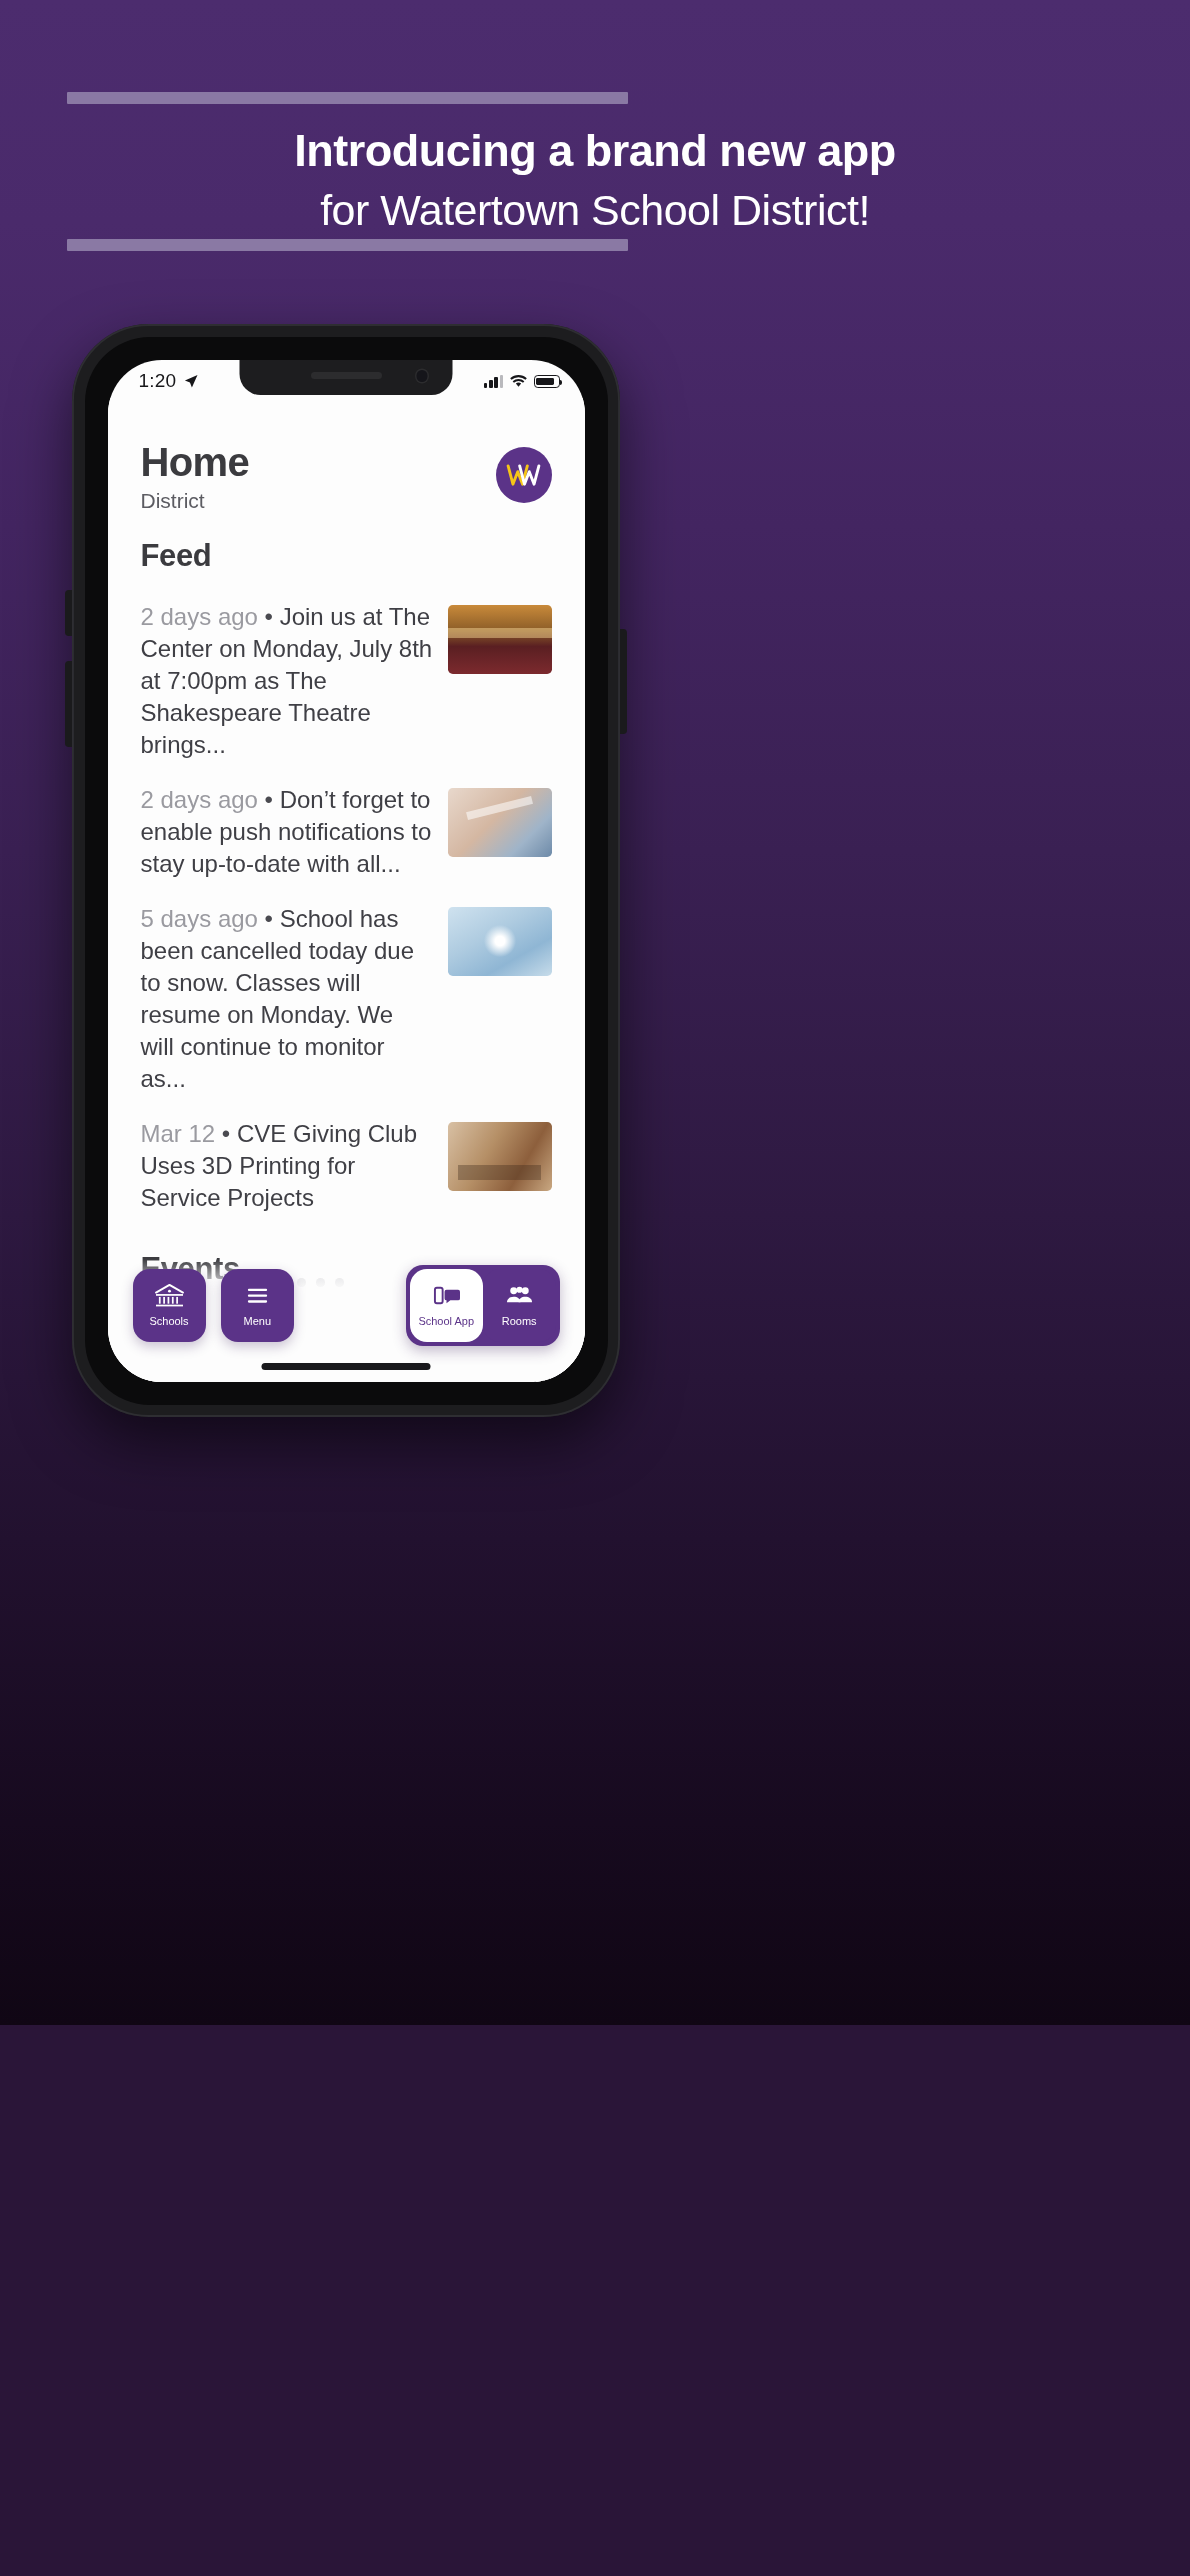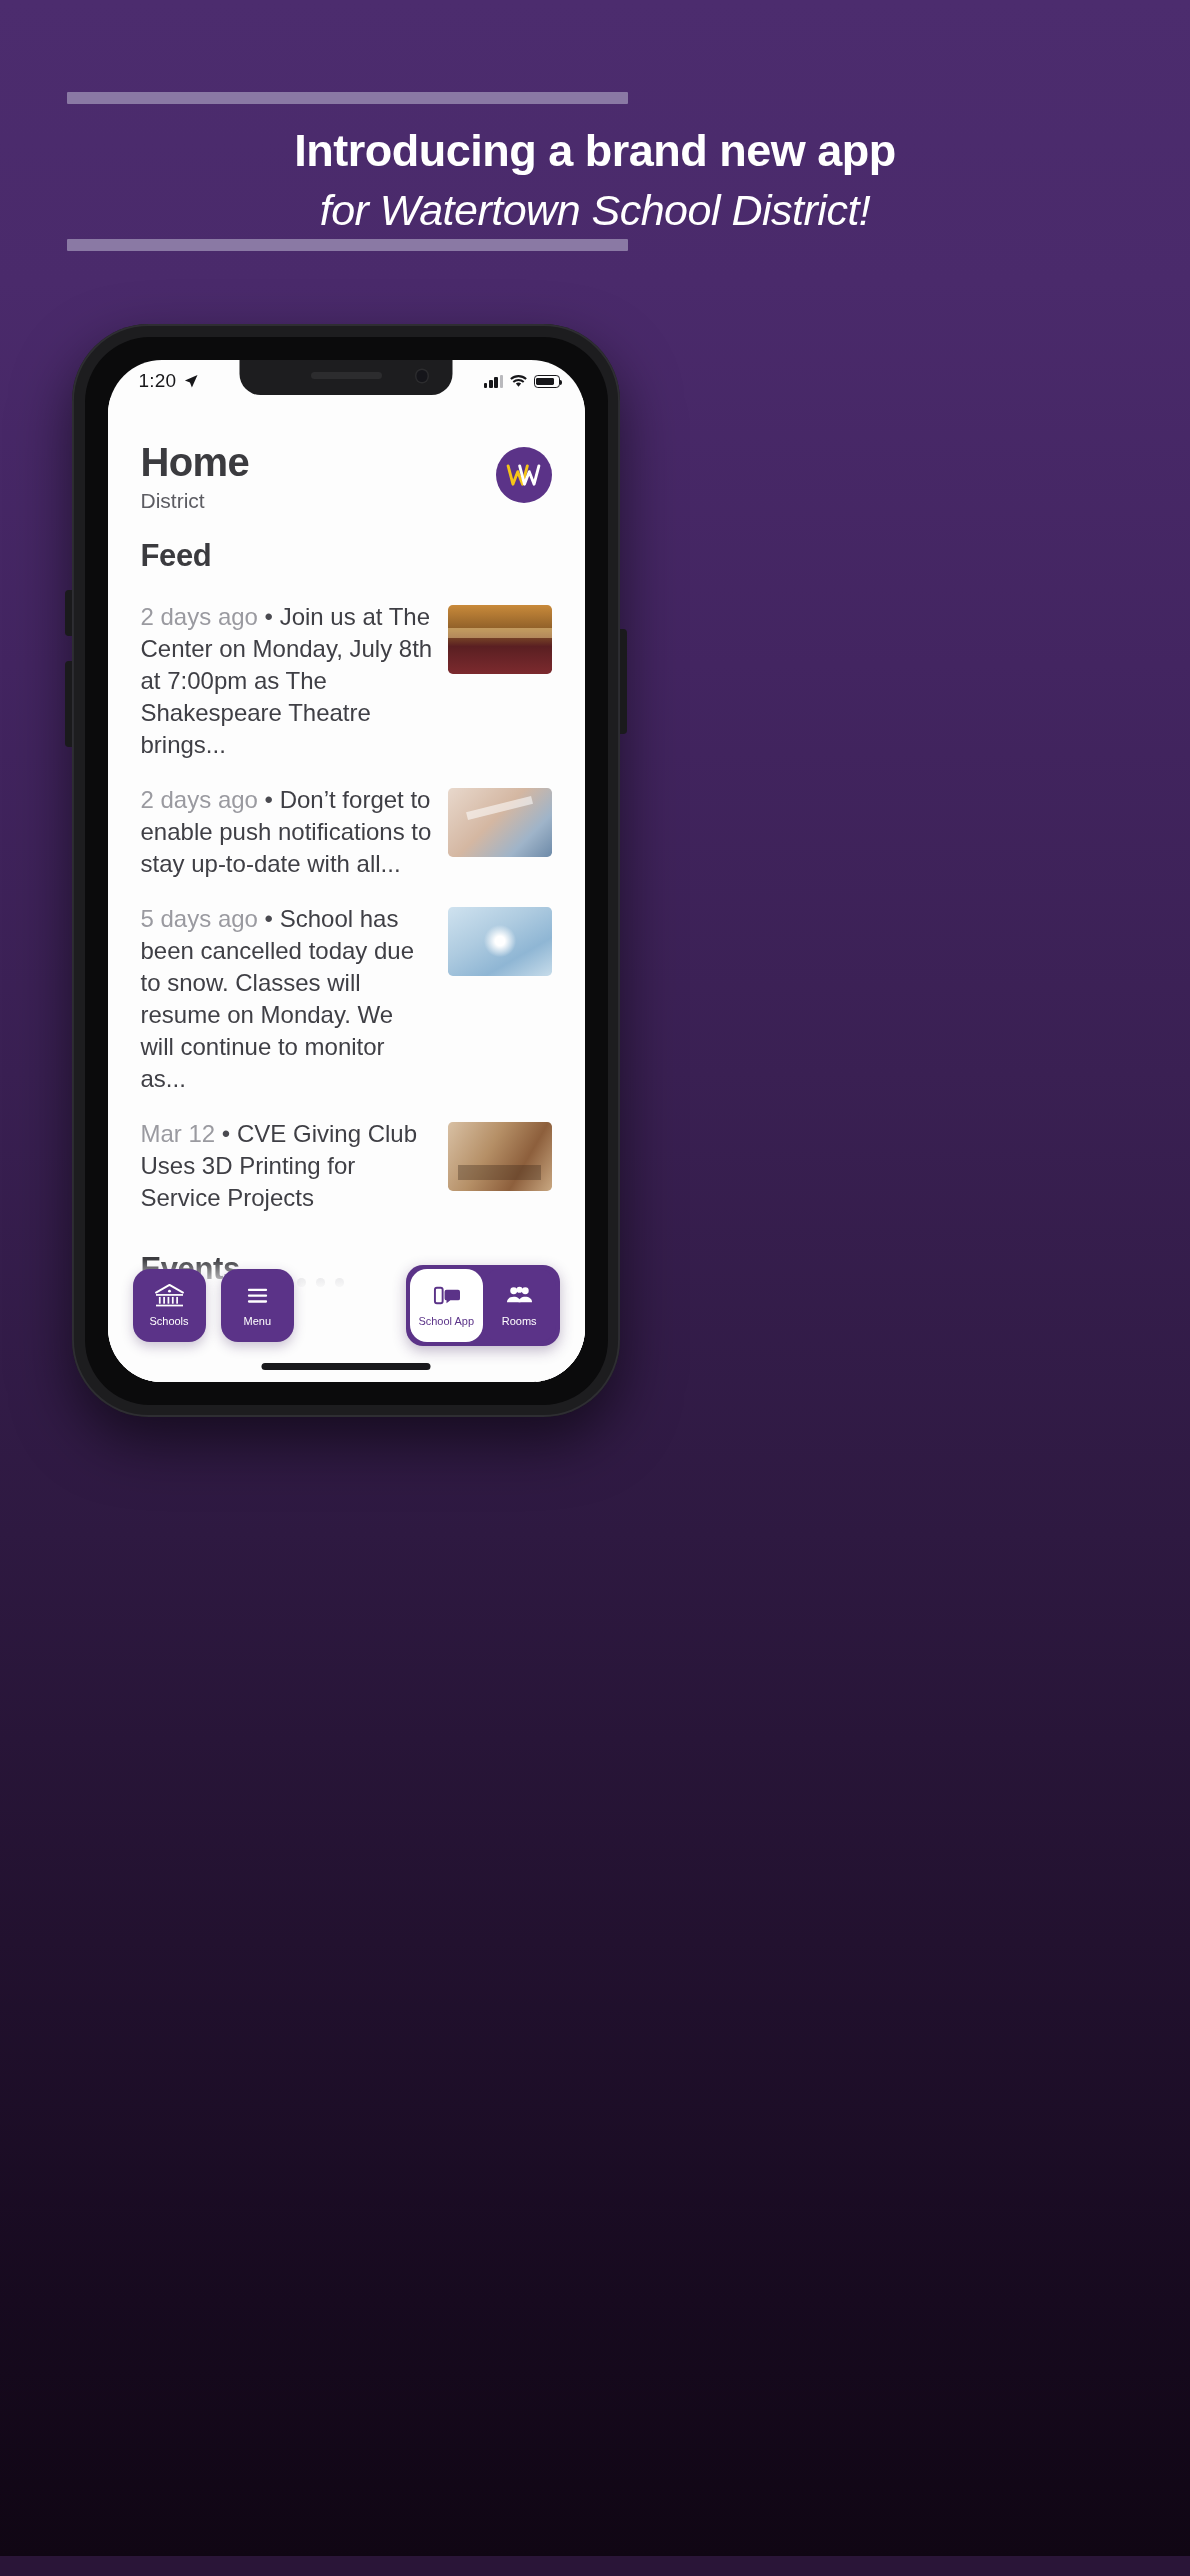--- a/index.html
+++ b/index.html
@@ -3,21 +3,21 @@
 <meta charset="utf-8">
 <style>
   html,body{margin:0;padding:0;}
   body{
     width:1190px;height:2576px;
     font-family:"Liberation Sans",sans-serif;
     background:#2a1538;
     overflow:hidden;
   }
   .promo{
-    position:relative;width:1190px;height:2556px;
+    position:relative;width:1190px;height:2025px;
     background:linear-gradient(180deg,#4c2c6e 0%,#4a2a6b 11%,#432561 26%,#3a2053 42%,#2e1941 60%,#22112f 76%,#170a1f 90%,#100614 100%);
     overflow:hidden;
   }
 
   
   .rule{
     position:absolute;left:67px;width:561px;height:11.5px;
     background:#8a79a4;border-radius:1px;
   }
   .rule.top{top:92px;}
@@ -26,21 +26,20 @@
     position:absolute;left:0;top:123px;width:1190px;
     text-align:center;color:#ffffff;
     letter-spacing:-0.5px;
   }
   .headline .l1{
     display:block;font-size:45px;line-height:56px;font-weight:700;
   }
   .headline .l2{
     display:block;font-size:43px;line-height:54px;font-weight:300;
     margin-top:3.8px;
-    font-style:italic;
   }
 
   
   .phone{
     position:absolute;left:72px;top:324px;width:548px;height:1093px;
     background:#1d1d1f;border-radius:77px;
     box-shadow:0 25px 58px rgba(0,0,0,.55), 0 0 0 1.9px #2e2e32 inset;
   }
   .phone:before{
     content:"";position:absolute;left:-6.7px;top:266px;width:6.7px;height:46px;

